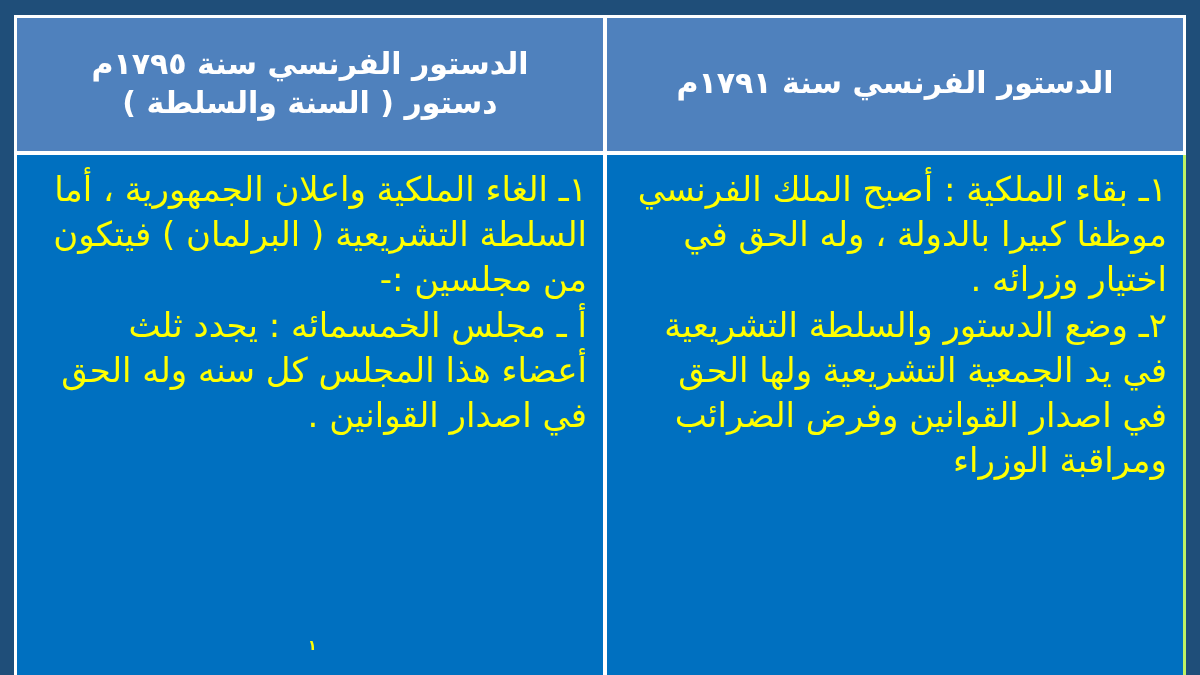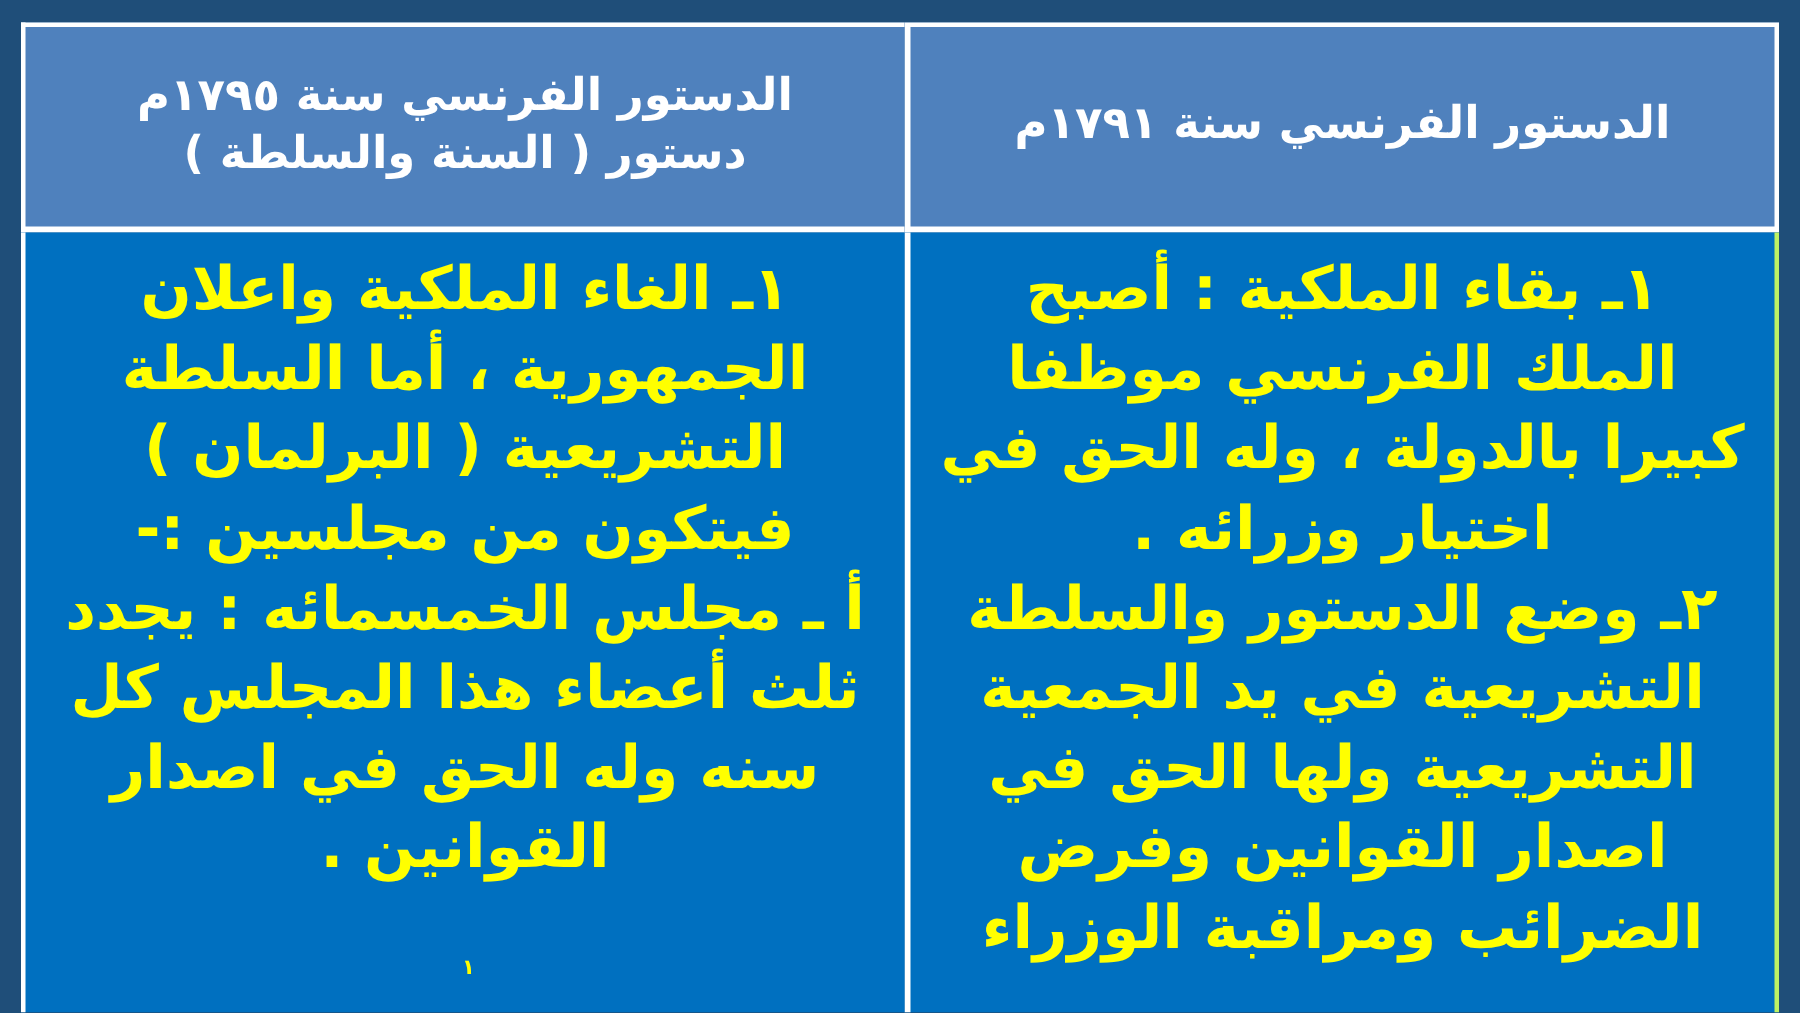--- a/index.html
+++ b/index.html
@@ -53,24 +53,24 @@
     border-bottom: 4px solid #ffffff;
     box-sizing: border-box;
     white-space: pre-line;
   }
   .head-cell.cell-right { border-left: 4px solid #ffffff; border-right: 3px solid #ffffff; }
   .head-cell.cell-left  { border-right: 0; border-left: 3px solid #ffffff; }
 
   .body-cell {
     background: #0070c0;
     color: #ffff00;
-    font-size: 40px;
-    font-weight: bold;
+    font-size: 34px;
+    font-weight: normal;
     line-height: 1.33;
-    text-align: center;
+    text-align: right;
     vertical-align: top;
     padding: 12px 16px 0 16px;
     box-sizing: border-box;
     white-space: pre-line;
   }
   .body-cell.cell-right { border-left: 4px solid #ffffff; border-right: 3px solid #bef264; }
   .body-cell.cell-left  { border-right: 0; border-left: 3px solid #ffffff; }
 
   
   .page-marker {

